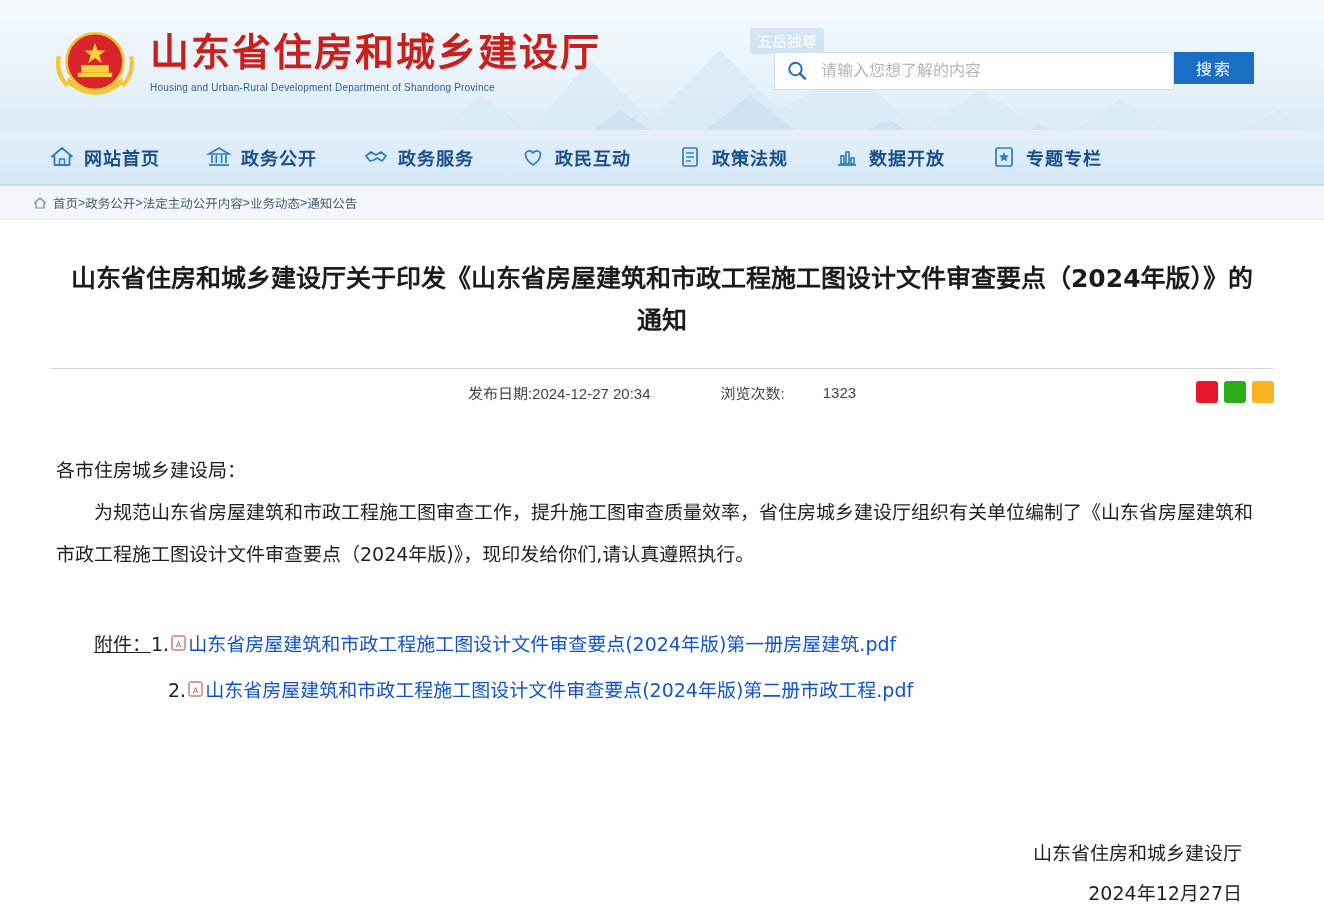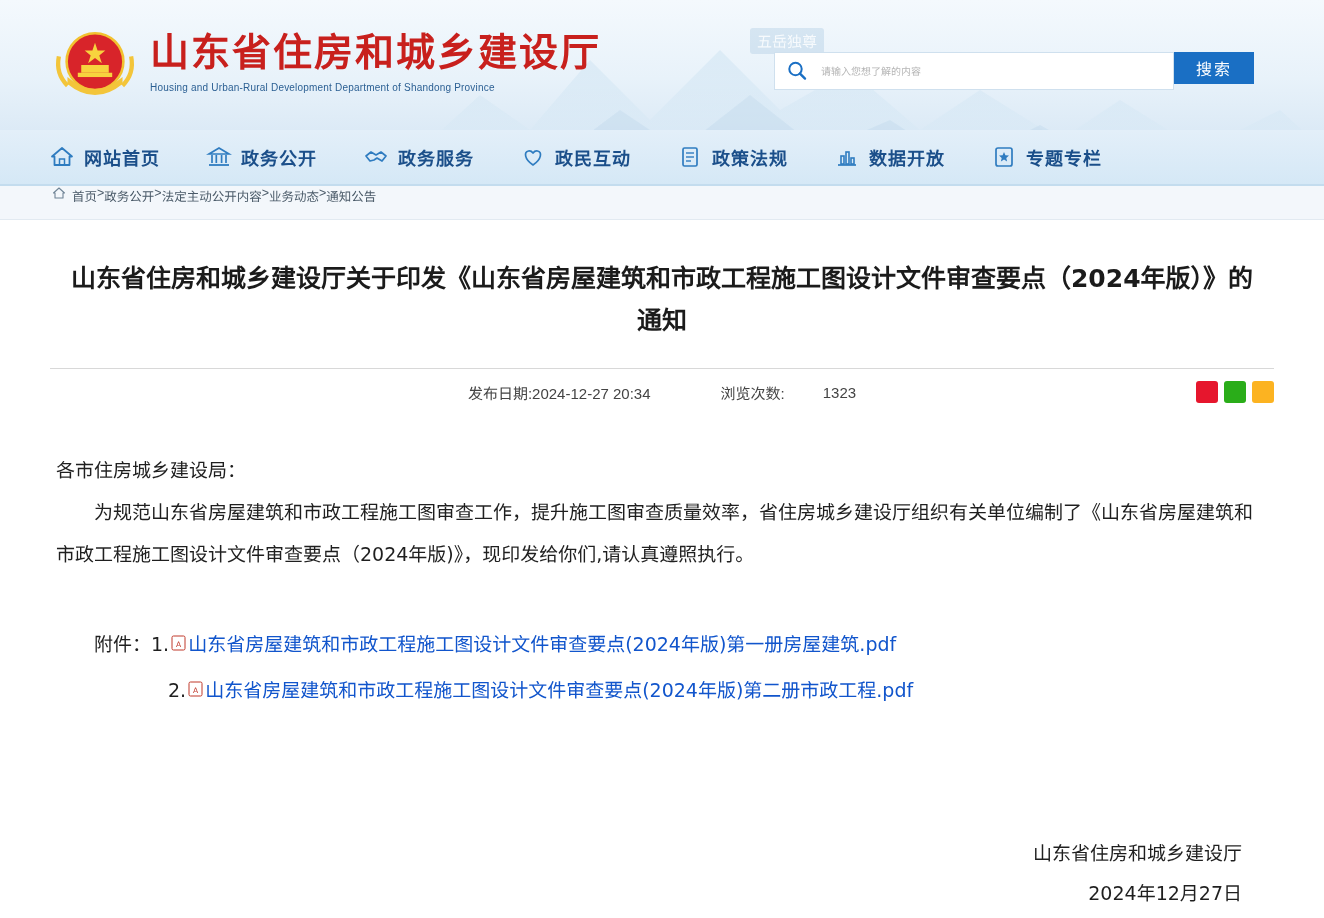--- a/index.html
+++ b/index.html
@@ -65,21 +65,21 @@
     display: flex;
     align-items: center;
     padding-left: 10px;
   }
   .search-icon { width: 24px; height: 24px; flex: none; }
   .search-input {
     border: none;
     outline: none;
     flex: 1;
     height: 100%;
-    font-size: 10px;
+    font-size: 16px;
     color: #333;
     padding-left: 12px;
     font-family: "Liberation Sans", sans-serif;
     background: transparent;
   }
   .search-input::placeholder { color: #b6b6b6; }
   .search-btn {
     width: 80px;
     height: 32px;
     background: #1a6fc4;
@@ -116,21 +116,22 @@
     letter-spacing: 1px;
     font-family: "DejaVu Sans", "Liberation Sans", sans-serif;
   }
 
   
   .breadcrumb {
     height: 34px;
     background: #f3f7fb;
     border-bottom: 1px solid #e2eaf1;
     display: flex;
-    padding-left: 52px;
+    align-items: center;
+    padding-left: 33px;
     font-size: 12.5px;
     color: #4a5a68;
   }
   .home-icon { width: 14px; height: 14px; margin-right: 6px; }
   .breadcrumb a { color: #4a5a68; text-decoration: none; }
 
   
   .article {
     padding: 0 50px;
   }
@@ -189,21 +190,21 @@
 
   .attachments {
     width: 1212px;
     margin: 46px auto 0;
     font-size: 19px;
     line-height: 46px;
     color: #1f1f1f;
     font-family: "DejaVu Sans", "Liberation Sans", sans-serif;
   }
   .attach-line { display: flex; align-items: baseline; padding-left: 38px; }
-  .attach-label { white-space: nowrap; }
+  .attach-label { white-space: nowrap; text-decoration: underline; }
   .attach-num { white-space: nowrap; }
   .pdf-icon {
     width: 15px; height: 16px;
     display: inline-block;
     margin: 0 2px -2px 2px;
     vertical-align: -2px;
   }
   .attach-link {
     color: #1155cc;
     text-decoration: none;

